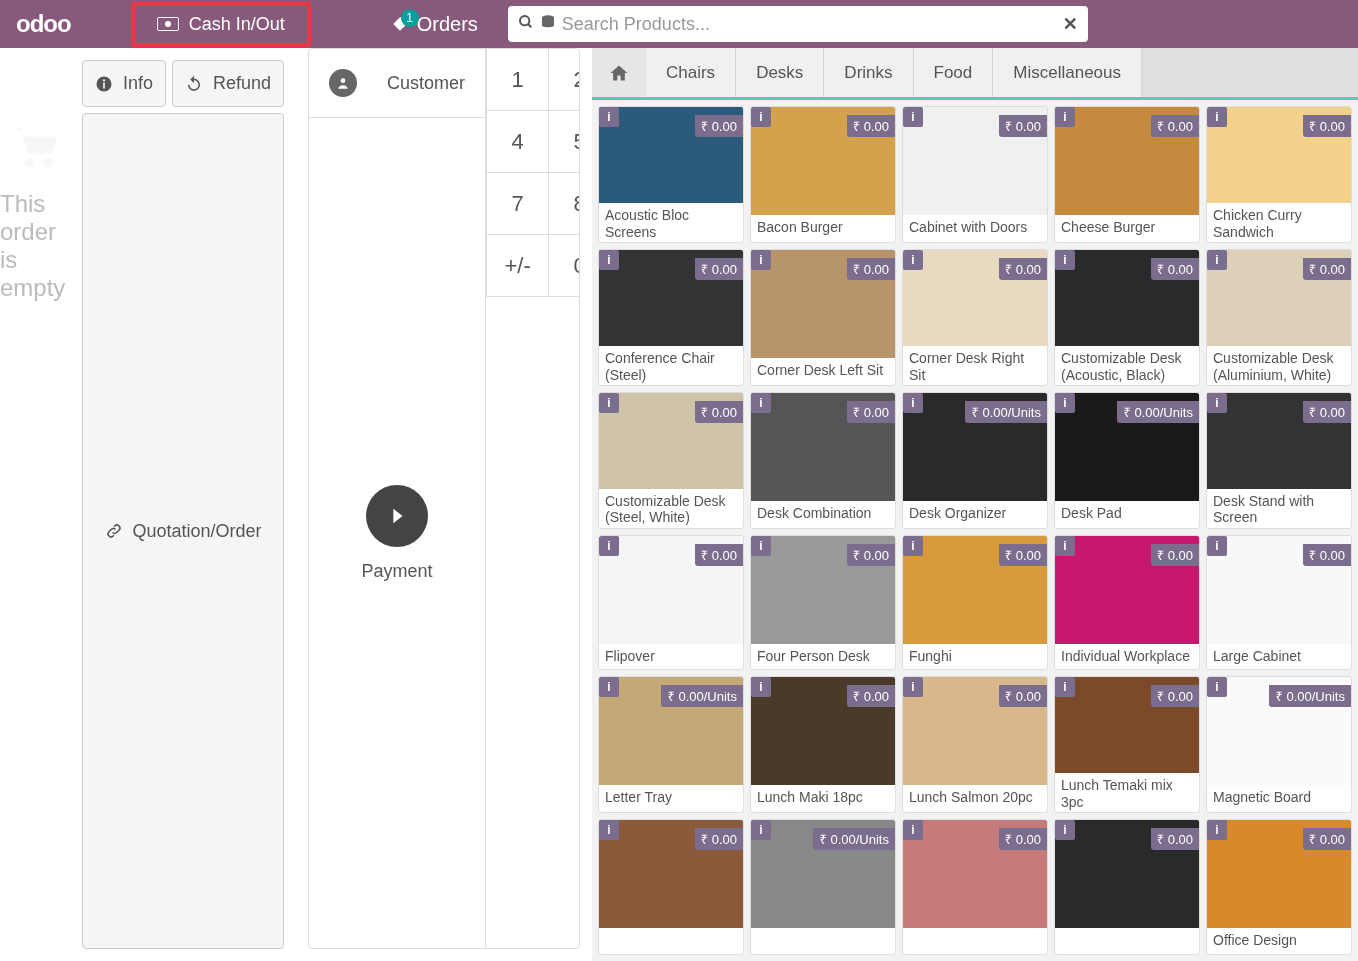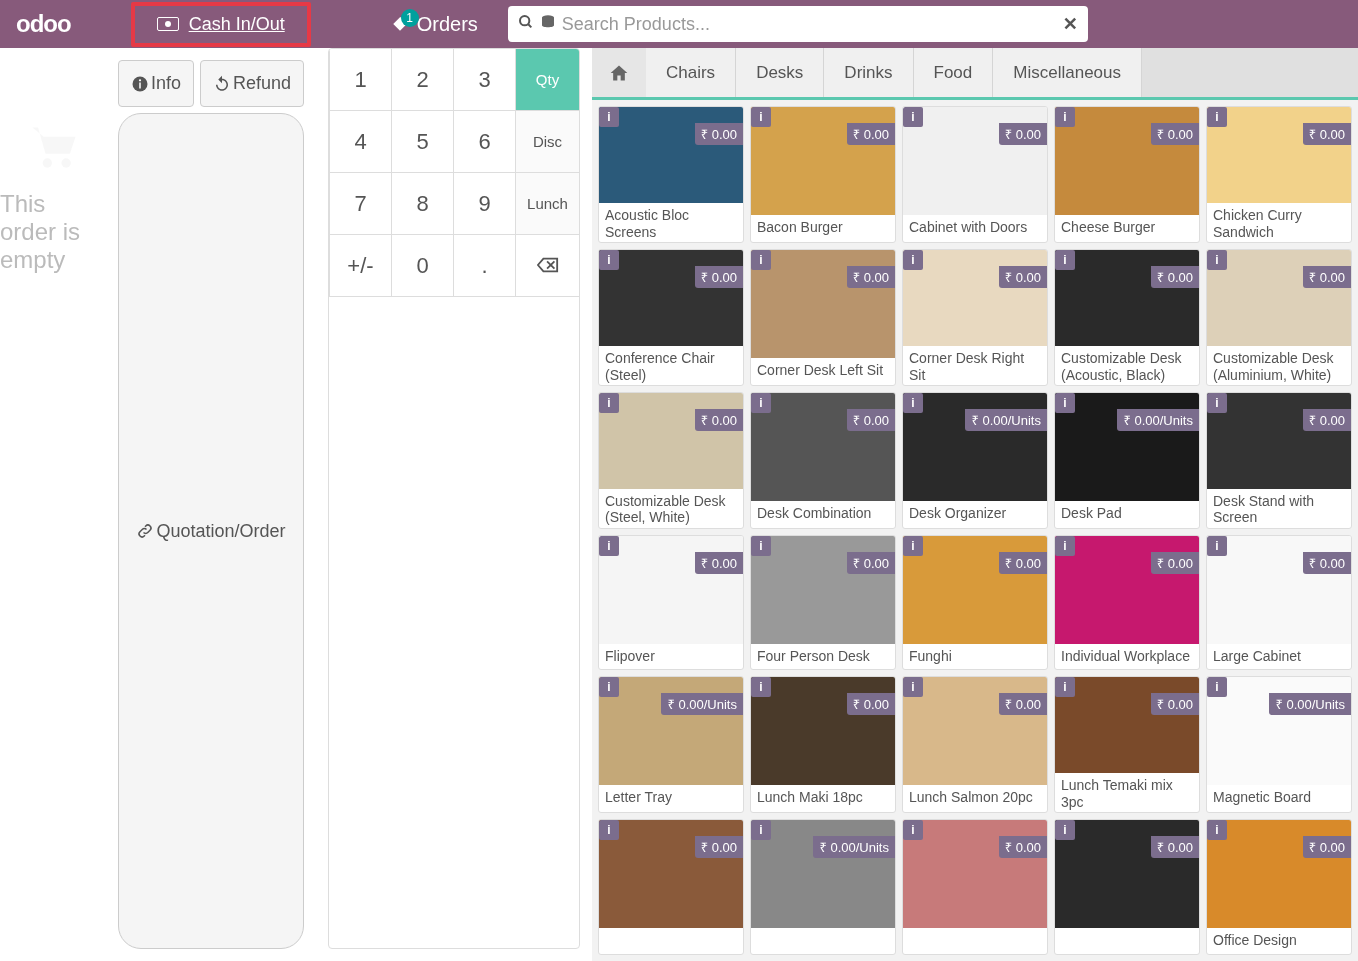--- a/index.html
+++ b/index.html
@@ -1,21 +1,21 @@
 <!DOCTYPE html>
 <html><head>
 <meta charset="utf-8">
 <style>
 * { box-sizing: border-box; margin: 0; padding: 0; }
 body { font-family: "Helvetica Neue", Arial, sans-serif; background: #fff; color: #555; width: 1358px; height: 961px; overflow: hidden; }
 
 
 .topbar { background: #875A7B; height: 48px; display: flex; align-items: center; padding: 0 8px; }
 .logo { color: #fff; font-size: 24px; font-weight: 700; letter-spacing: -1px; margin: 0 60px 0 8px; font-family: Arial, sans-serif; }
-.cash-btn { background: #875A7B; color: #fff; border: 4px solid #e63946; border-radius: 2px; padding: 8px 22px; font-size: 18px; display: flex; align-items: center; gap: 10px; cursor: pointer; margin-right: 80px; text-decoration: underline; }
+.cash-btn { background: #875A7B; color: #fff; border: 4px solid #e63946; border-radius: 2px; padding: 8px 22px; font-size: 18px; display: flex; align-items: center; gap: 10px; cursor: pointer; margin-right: 80px; }
 .cash-btn .ico { border: 1px solid #fff; border-radius: 2px; width: 22px; height: 14px; position: relative; display: inline-block; }
 .cash-btn .ico::after { content: ""; position: absolute; width: 6px; height: 6px; border-radius: 50%; background: #fff; top: 3px; left: 7px; }
 .orders-btn { color: #fff; font-size: 20px; display: flex; align-items: center; gap: 8px; cursor: pointer; margin-right: 30px; position: relative; }
 .orders-btn .tag { width: 18px; height: 18px; position: relative; display: inline-block; }
 .orders-btn .tag svg { fill: #fff; }
 .orders-btn .badge { position: absolute; top: -6px; left: 10px; background: #00a09d; color: #fff; border-radius: 50%; width: 18px; height: 18px; font-size: 12px; display: flex; align-items: center; justify-content: center; }
 .search-wrap { flex: 1; background: #fff; border-radius: 4px; height: 36px; display: flex; align-items: center; padding: 0 10px; gap: 6px; max-width: 580px; }
 .search-wrap .mag { color: #555; font-size: 16px; }
 .search-wrap .db { color: #666; font-size: 16px; }
 .search-wrap input { flex: 1; border: none; outline: none; font-size: 18px; color: #555; }
@@ -29,22 +29,22 @@
 
 
 .order-pane { flex: 1; display: flex; flex-direction: column; align-items: center; padding-top: 70px; }
 .cart-ico { width: 70px; height: 60px; opacity: 0.15; }
 .empty-text { color: #bbb; font-size: 24px; margin-top: 12px; }
 .divider { height: 3px; background: linear-gradient(to right, #5bc8af, #5bc8af); margin: 0; }
 
 
 .controls { padding: 12px; display: flex; flex-direction: column; gap: 6px; }
 .ctrl-row { display: flex; gap: 6px; }
-.ctrl-btn { flex: 1; background: #f5f5f5; border: 1px solid #ccc; border-radius: 4px; padding: 12px; font-size: 18px; color: #555; display: flex; align-items: center; justify-content: center; gap: 2px; cursor: pointer; }
-.ctrl-btn.full { width: 100%; border-radius: 23px; }
+.ctrl-btn { flex: 1; background: #f5f5f5; border: 1px solid #ccc; border-radius: 4px; padding: 12px; font-size: 18px; color: #555; display: flex; align-items: center; justify-content: center; gap: 10px; cursor: pointer; }
+.ctrl-btn.full { width: 100%; }
 
 
 .keypad-area { display: flex; border: 1px solid #ddd; margin: 0 12px 12px; border-radius: 4px; overflow: hidden; }
 .cust-col { width: 300px; display: flex; flex-direction: column; }
 .cust-btn { display: flex; align-items: center; justify-content: center; gap: 30px; padding: 20px; border-bottom: 1px solid #ddd; border-right: 1px solid #ddd; cursor: pointer; font-size: 18px; color: #555; }
 .cust-icon { width: 28px; height: 28px; background: #666; border-radius: 50%; display: flex; align-items: center; justify-content: center; color: #fff; font-size: 14px; }
 .pay-btn { flex: 1; display: flex; flex-direction: column; align-items: center; justify-content: center; gap: 14px; cursor: pointer; border-right: 1px solid #ddd; }
 .pay-circle { width: 62px; height: 62px; background: #444; border-radius: 50%; display: flex; align-items: center; justify-content: center; color: #fff; font-size: 28px; }
 .pay-label { font-size: 18px; color: #555; }
 
@@ -56,21 +56,21 @@
 
 
 .catbar { background: #e0e0e0; display: flex; align-items: stretch; height: 52px; border-bottom: 3px solid #5bc8af; }
 .catbar .home { width: 54px; display: flex; align-items: center; justify-content: center; color: #666; cursor: pointer; background: #e6e6e6; }
 .catbar .cat { padding: 0 20px; display: flex; align-items: center; color: #555; font-size: 17px; cursor: pointer; background: #f0f0f0; border-right: 1px solid #d5d5d5; }
 
 .prod-grid { flex: 1; overflow-y: auto; padding: 6px; display: grid; grid-template-columns: repeat(5, 1fr); gap: 6px; align-content: start; }
 .prod-card { background: #fff; border: 1px solid #ddd; border-radius: 3px; display: flex; flex-direction: column; cursor: pointer; position: relative; overflow: hidden; }
 .prod-top { position: relative; height: 108px; display: flex; align-items: center; justify-content: center; background: #fafafa; }
 .prod-info { position: absolute; top: 0; left: 0; width: 20px; height: 20px; background: #7b6d8d; border-radius: 2px; color: #fff; font-size: 12px; font-weight: bold; display: flex; align-items: center; justify-content: center; z-index: 2; }
-.prod-price { position: absolute; top: 16px; right: 0; background: #7b6d8d; color: #fff; font-size: 13px; padding: 2px 6px; border-radius: 0 0 0 3px; z-index: 2; }
+.prod-price { position: absolute; top: 8px; right: 0; background: #7b6d8d; color: #fff; font-size: 13px; padding: 2px 6px; border-radius: 0 0 0 3px; z-index: 2; }
 .prod-name { padding: 4px 6px 5px; font-size: 14px; color: #555; line-height: 1.2; min-height: 22px; }
 
 
 .ph { width: 100%; height: 100%; }
 </style>
 </head>
 <body>
 
 <div class="topbar">
   <div class="logo">odoo</div>
@@ -136,20 +136,39 @@
         </button>
       </div>
       <button class="ctrl-btn full">
         <svg width="18" height="18" viewBox="0 0 24 24" fill="#555">
             <path d="M10 14a4 4 0 005.7 0l3-3a4 4 0 00-5.7-5.7l-1 1M14 10a4 4 0 00-5.7 0l-3 3a4 4 0 005.7 5.7l1-1" stroke="#555" stroke-width="2" fill="none"></path>
           </svg>
         <span>Quotation/Order</span>
       </button>
     </div>
     <div class="keypad-area">
+      <div class="cust-col">
+        <div class="cust-btn">
+          <span class="cust-icon">
+            <svg width="14" height="14" viewBox="0 0 24 24" fill="#fff">
+                <circle cx="12" cy="8" r="4"></circle>
+                <path d="M4 22c0-4 4-6 8-6s8 2 8 6"></path>
+              </svg>
+          </span>
+          <span>Customer</span>
+        </div>
+        <div class="pay-btn">
+          <div class="pay-circle">
+            <svg width="22" height="22" viewBox="0 0 24 24" fill="#fff">
+                <path d="M8 4l10 8-10 8z"></path>
+              </svg>
+          </div>
+          <div class="pay-label">Payment</div>
+        </div>
+      </div>
       <div class="numpad">
         <button>1</button>
         <button>2</button>
         <button>3</button>
         <button class="mode active">Qty</button>
         <button>4</button>
         <button>5</button>
         <button>6</button>
         <button class="mode">Disc</button>
         <button>7</button>

